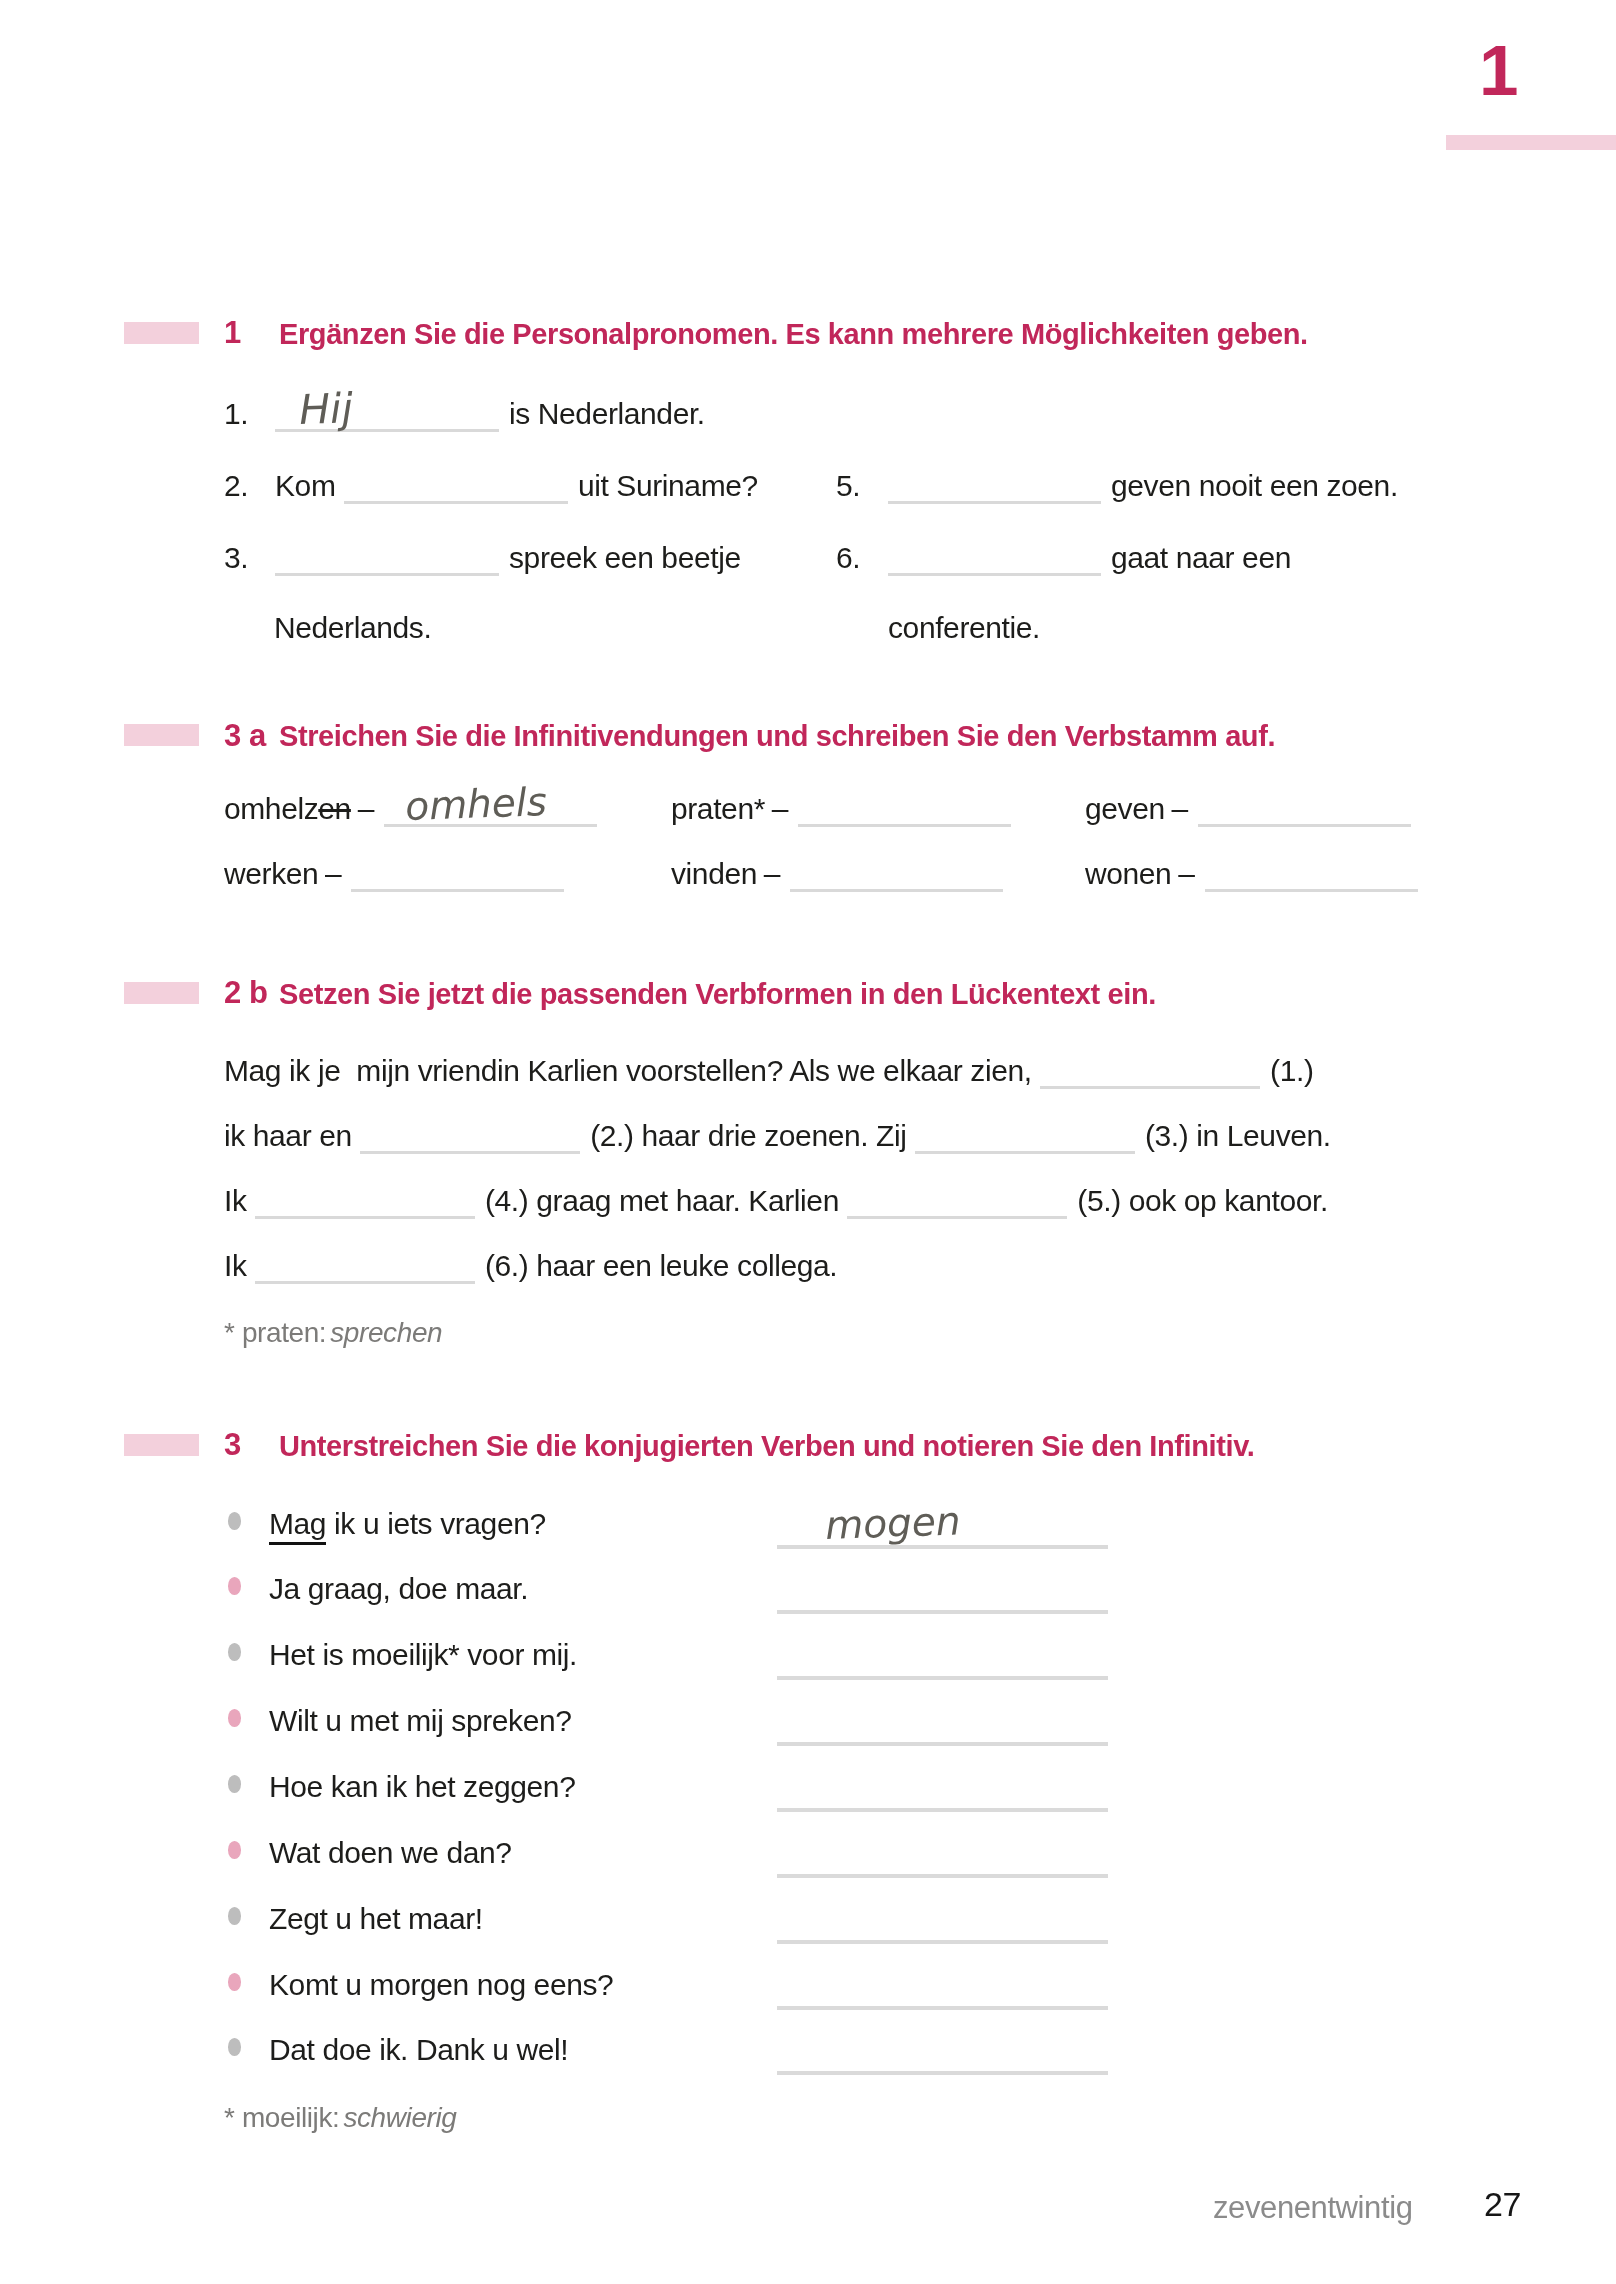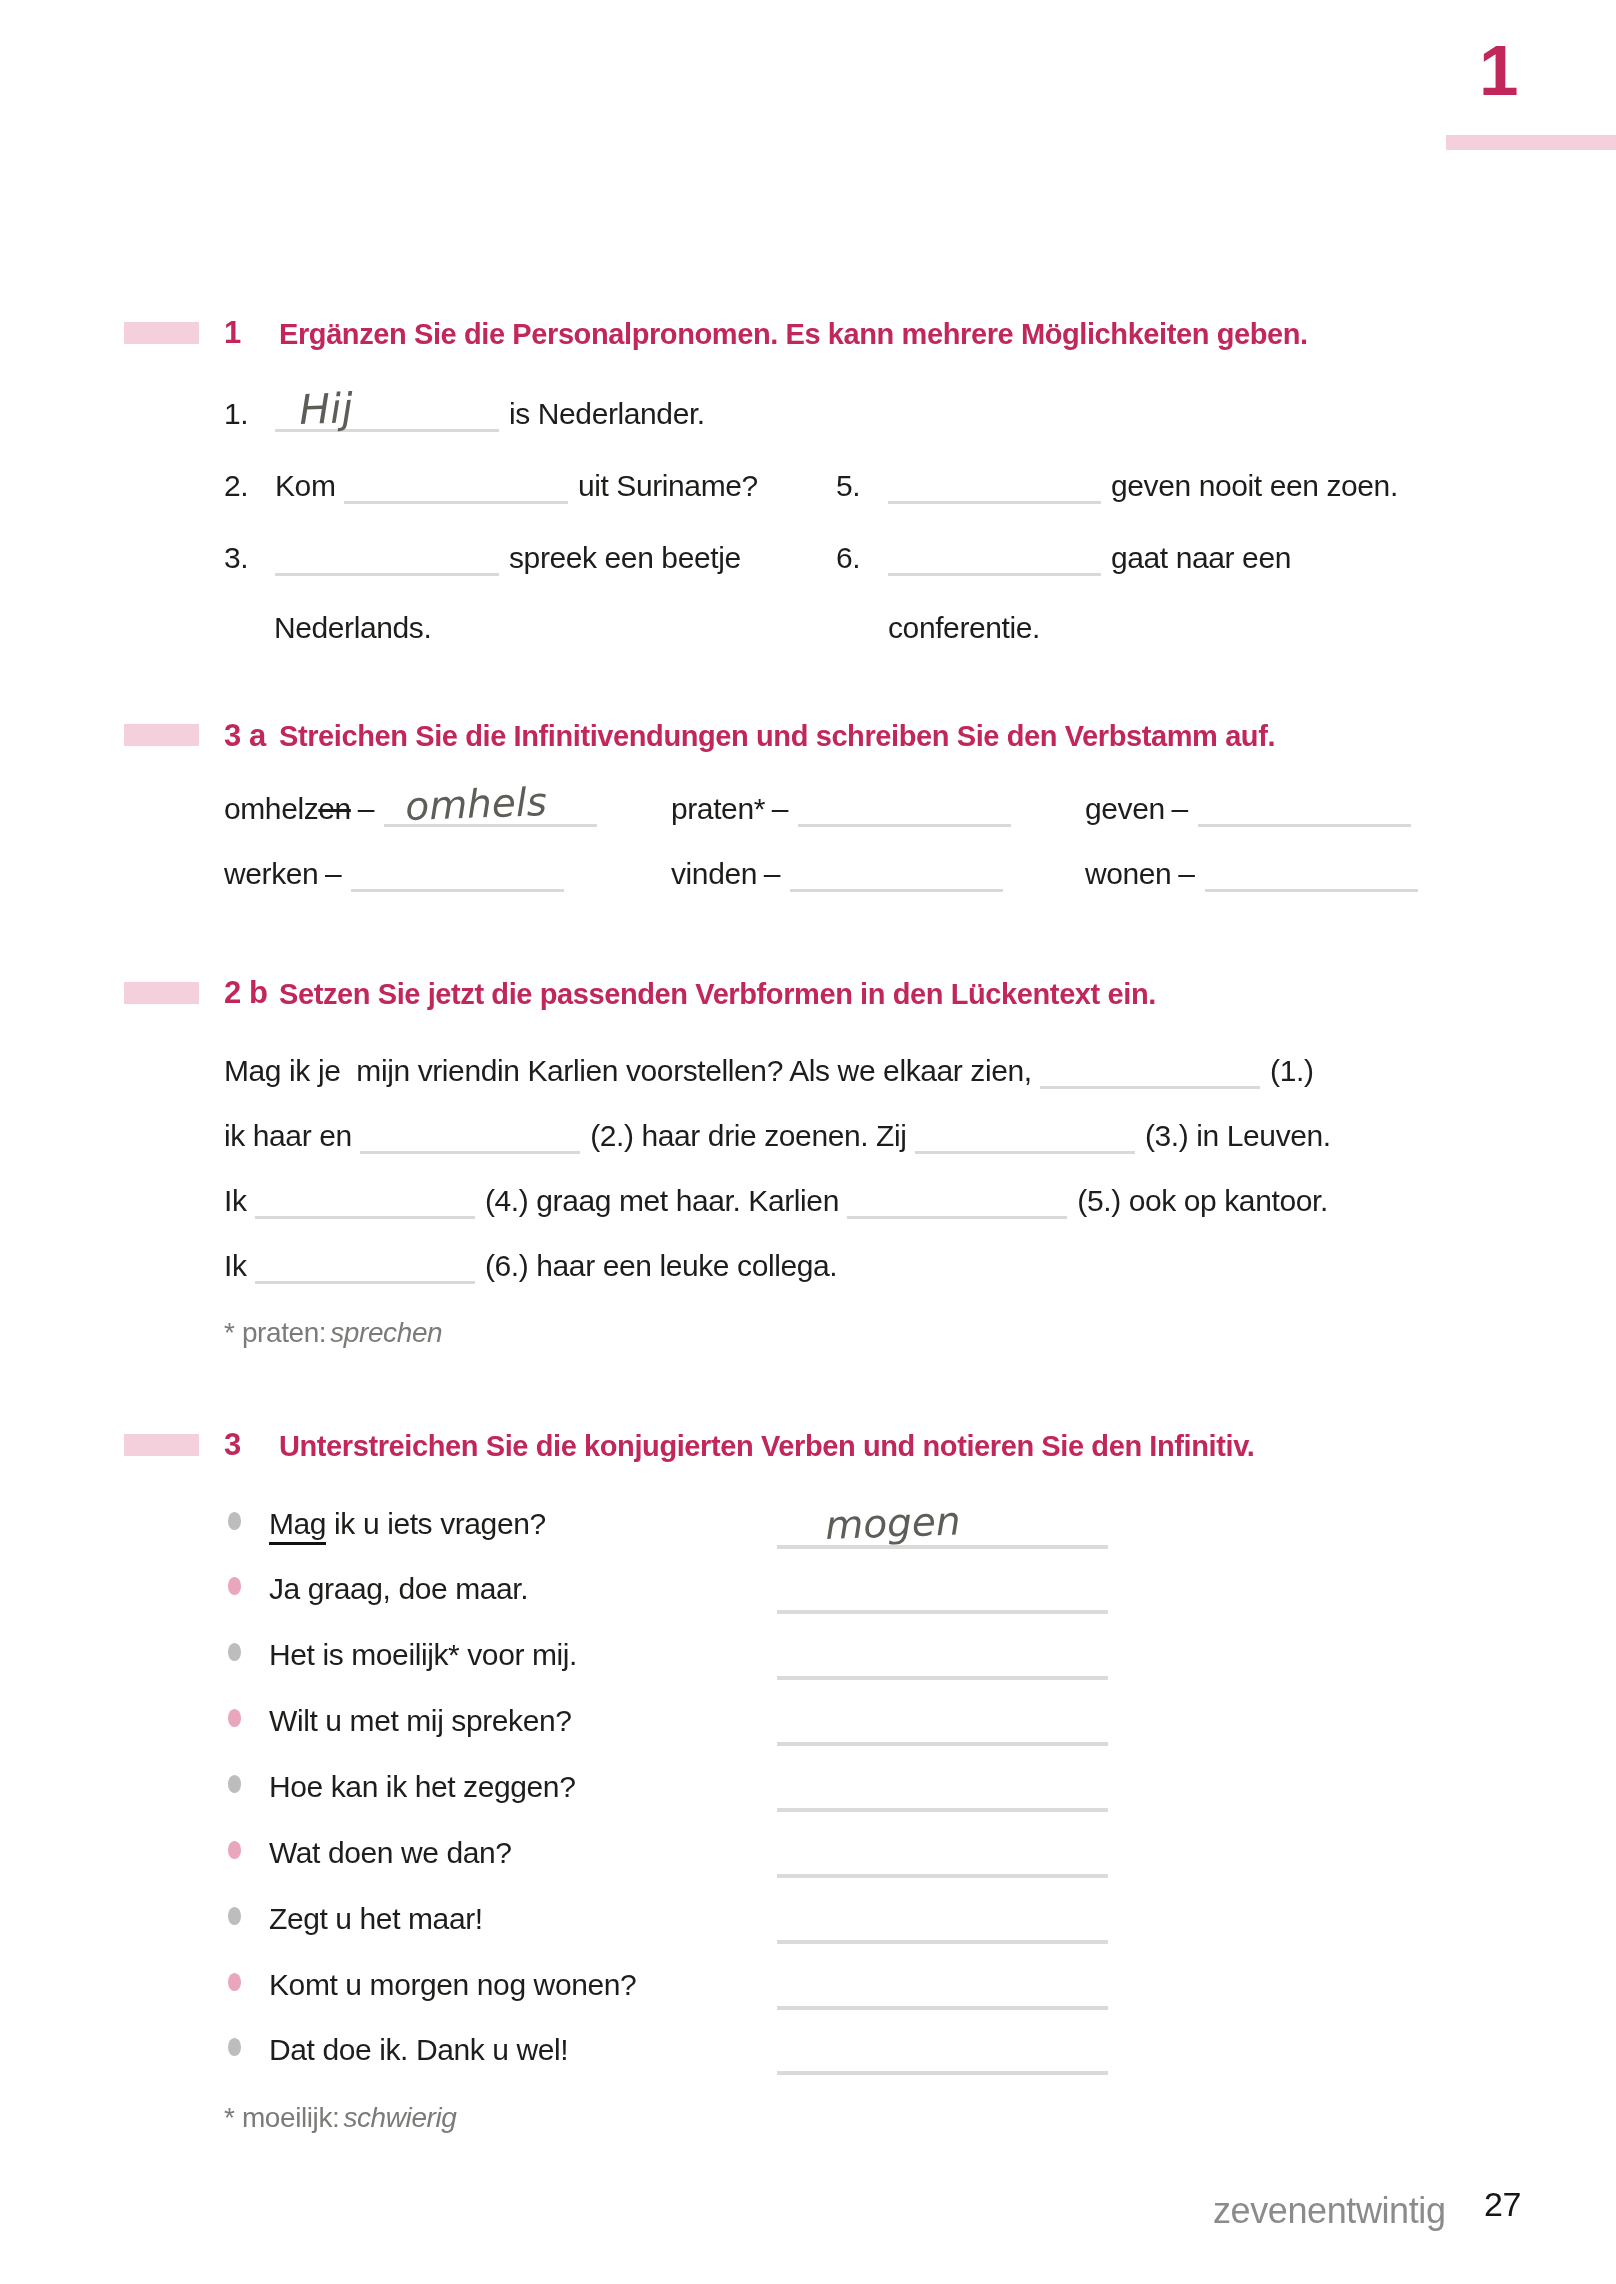--- a/index.html
+++ b/index.html
@@ -51,21 +51,21 @@
   .itext{position:absolute;left:269px;white-space:nowrap;}
   .ul{border-bottom:3.4px solid #111111;padding-bottom:1.7px;}
   .ans-line{position:absolute;left:777px;top:39px;width:331px;height:0;
             border-bottom:4.2px solid #dadada;}
 
   
   .fn{position:absolute;left:224px;color:#7c7b79;font-size:28px;letter-spacing:-0.4px;white-space:nowrap;}
   .fn .term{font-style:italic;margin-left:4px;}
 
   
-  .f-word{position:absolute;left:1213px;top:2190px;color:#8b8b8b;font-size:36px;letter-spacing:-0.4px;}
+  .f-word{position:absolute;left:1213px;top:2190px;color:#8b8b8b;font-size:31px;letter-spacing:-0.4px;}
   .f-num{position:absolute;left:1484px;top:2185px;color:#161616;font-size:34px;letter-spacing:-0.4px;}
 </style>
 </head>
 <body>
 
 <div class="page">
 
   <div class="unit-num">1</div>
   <div class="top-bar"></div>
 
@@ -176,21 +176,21 @@
     <span class="itext">Wat doen we dan?</span>
     <span class="ans-line"></span>
   </div>
   <div class="line" style="left:0;top:1901px;width:1616px">
     <span class="bullet b-gray"></span>
     <span class="itext">Zegt u het maar!</span>
     <span class="ans-line"></span>
   </div>
   <div class="line" style="left:0;top:1967px;width:1616px">
     <span class="bullet b-pink"></span>
-    <span class="itext">Komt u morgen nog wonen?</span>
+    <span class="itext">Komt u morgen nog eens?</span>
     <span class="ans-line"></span>
   </div>
   <div class="line" style="left:0;top:2032px;width:1616px">
     <span class="bullet b-gray"></span>
     <span class="itext">Dat doe ik. Dank u wel!</span>
     <span class="ans-line"></span>
   </div>
 
   <div class="fn" style="top:2102px">
     <span>* moeilijk:</span><span class="term">schwierig</span>

